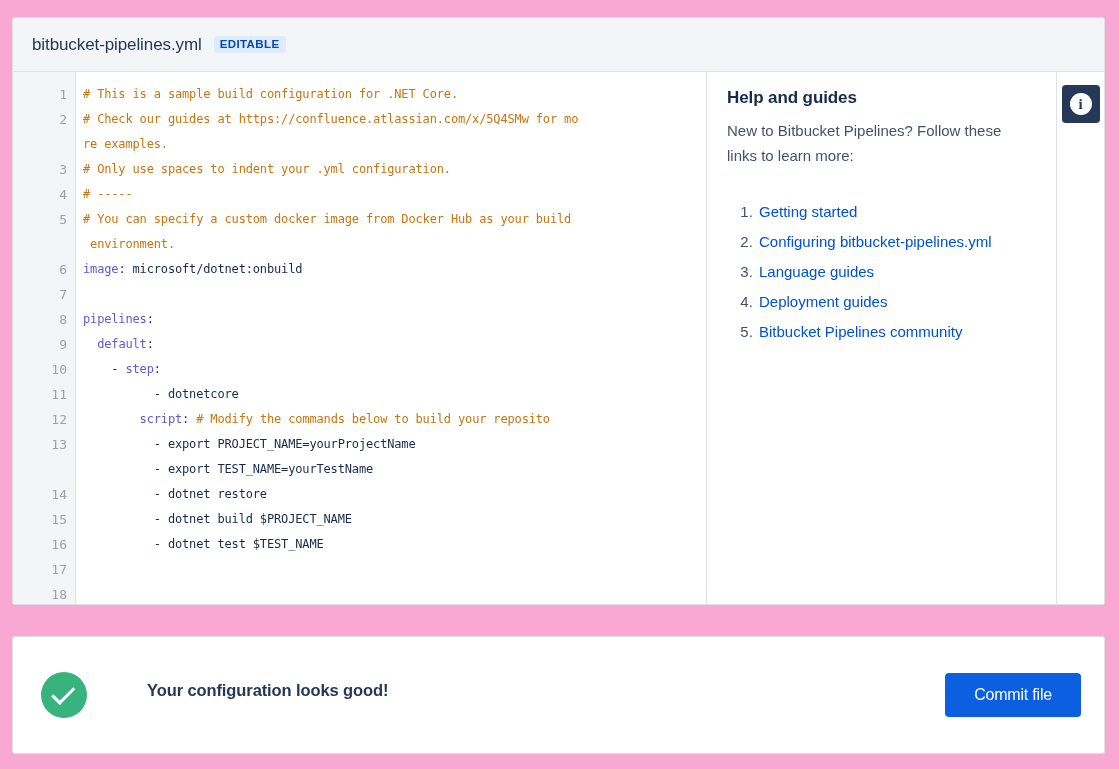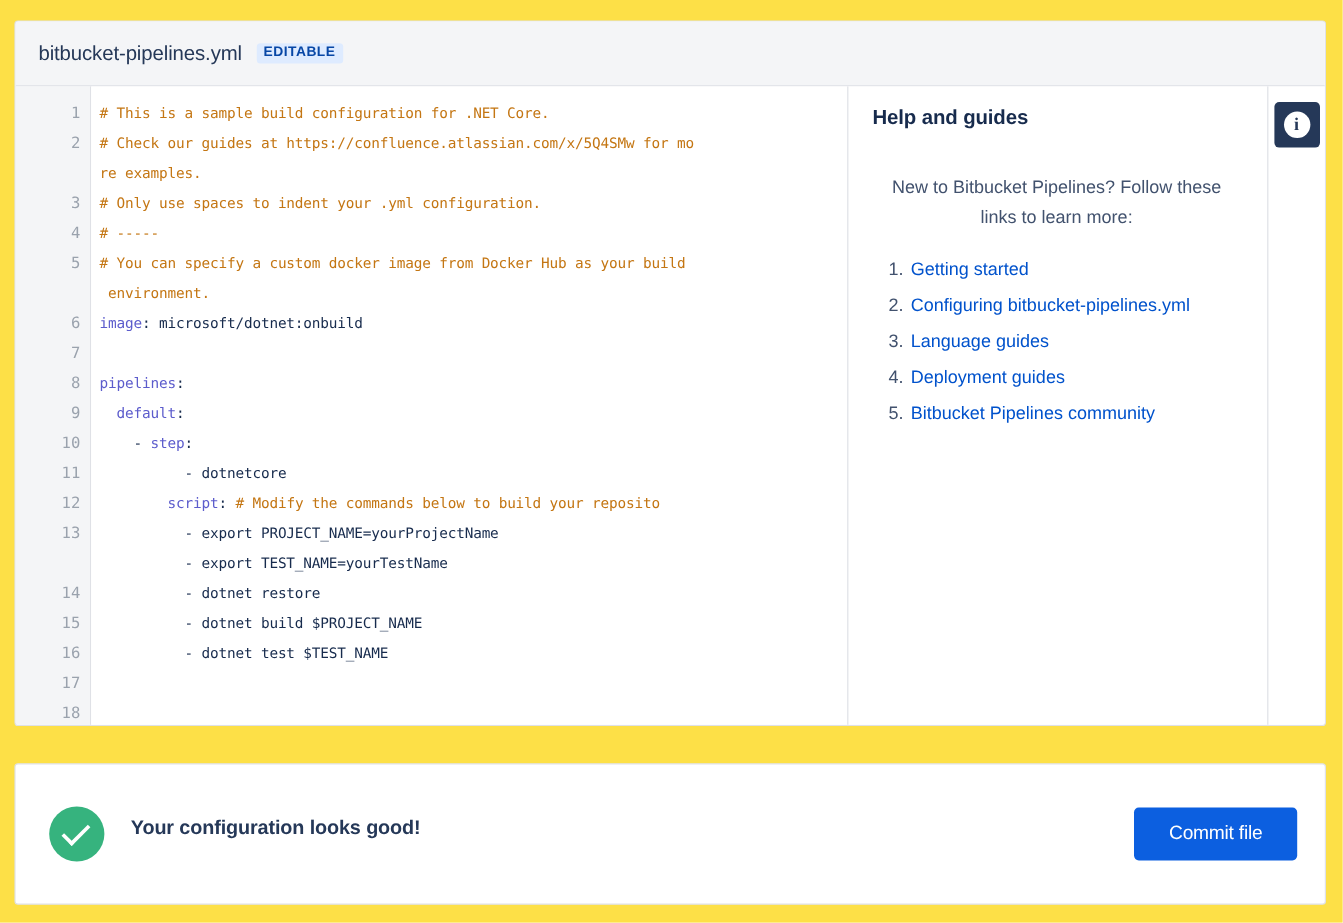--- a/index.html
+++ b/index.html
@@ -9,21 +9,21 @@
     width: 1119px;
     height: 769px;
     overflow: hidden;
     font-family: "Liberation Sans", sans-serif;
   }
 
   #root {
     position: relative;
     width: 1119px;
     height: 769px;
-    background: #fde047;
+    background: #f9a8d4;
   }
 
   
   .editor-card {
     position: absolute;
     left: 12px;
     top: 17px;
     width: 1093px;
     height: 588px;
     border: 1px solid #dfe1e6;
@@ -117,30 +117,29 @@
     flex: 1 1 auto;
     border-left: 1px solid #dfe1e6;
     padding: 16px 22px 0 20px;
     box-sizing: border-box;
     background: #ffffff;
   }
   .help-title {
     font-size: 17px;
     font-weight: bold;
     color: #172b4d;
-    margin: 0 0 36px 0;
+    margin: 0 0 10px 0;
     letter-spacing: -0.1px;
   }
   .help-intro {
     font-size: 15px;
     color: #42526e;
     line-height: 25px;
-    margin: 0 0 16px 0;
+    margin: 0 0 29px 0;
     max-width: 320px;
-    text-align: center;
   }
   .help-list {
     margin: 0;
     padding-left: 30px;
     font-size: 15px;
     color: #42526e;
     line-height: 30px;
   }
   .help-list li { padding-left: 2px; }
   .help-link {
@@ -196,20 +195,21 @@
     top: 636px;
     width: 1093px;
     height: 118px;
     border: 1px solid #dfe1e6;
     border-radius: 3px;
     background: #ffffff;
     box-sizing: border-box;
     display: flex;
     align-items: center;
     padding: 0 23px 0 28px;
+    gap: 38px;
   }
 
   .check-circle {
     flex: 0 0 46px;
     width: 46px;
     height: 46px;
     border-radius: 50%;
     background: #36b37e;
     display: flex;
     align-items: center;

